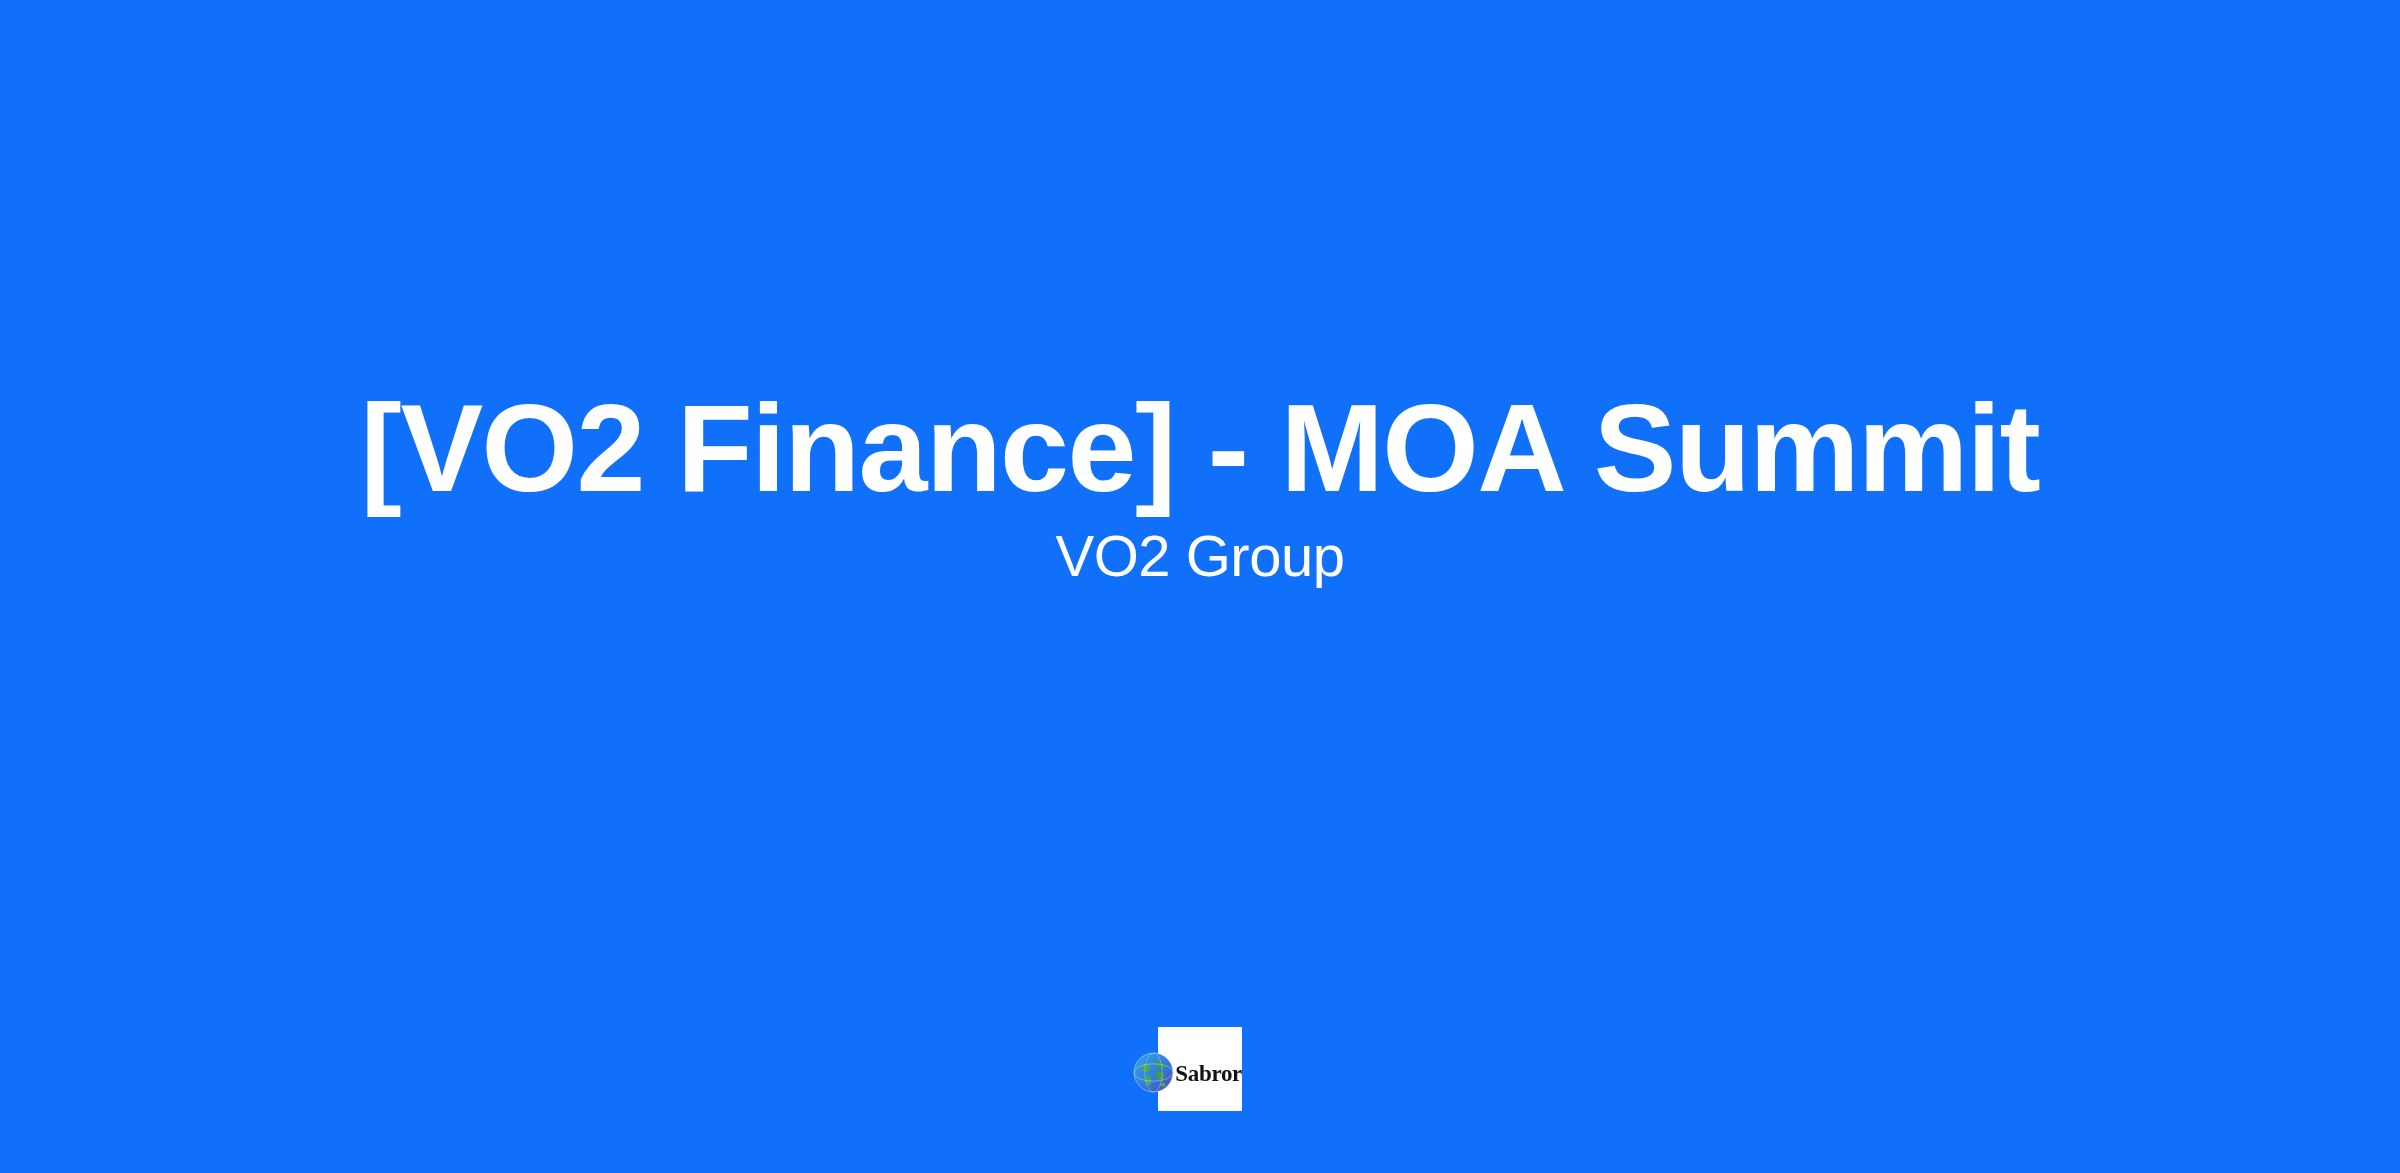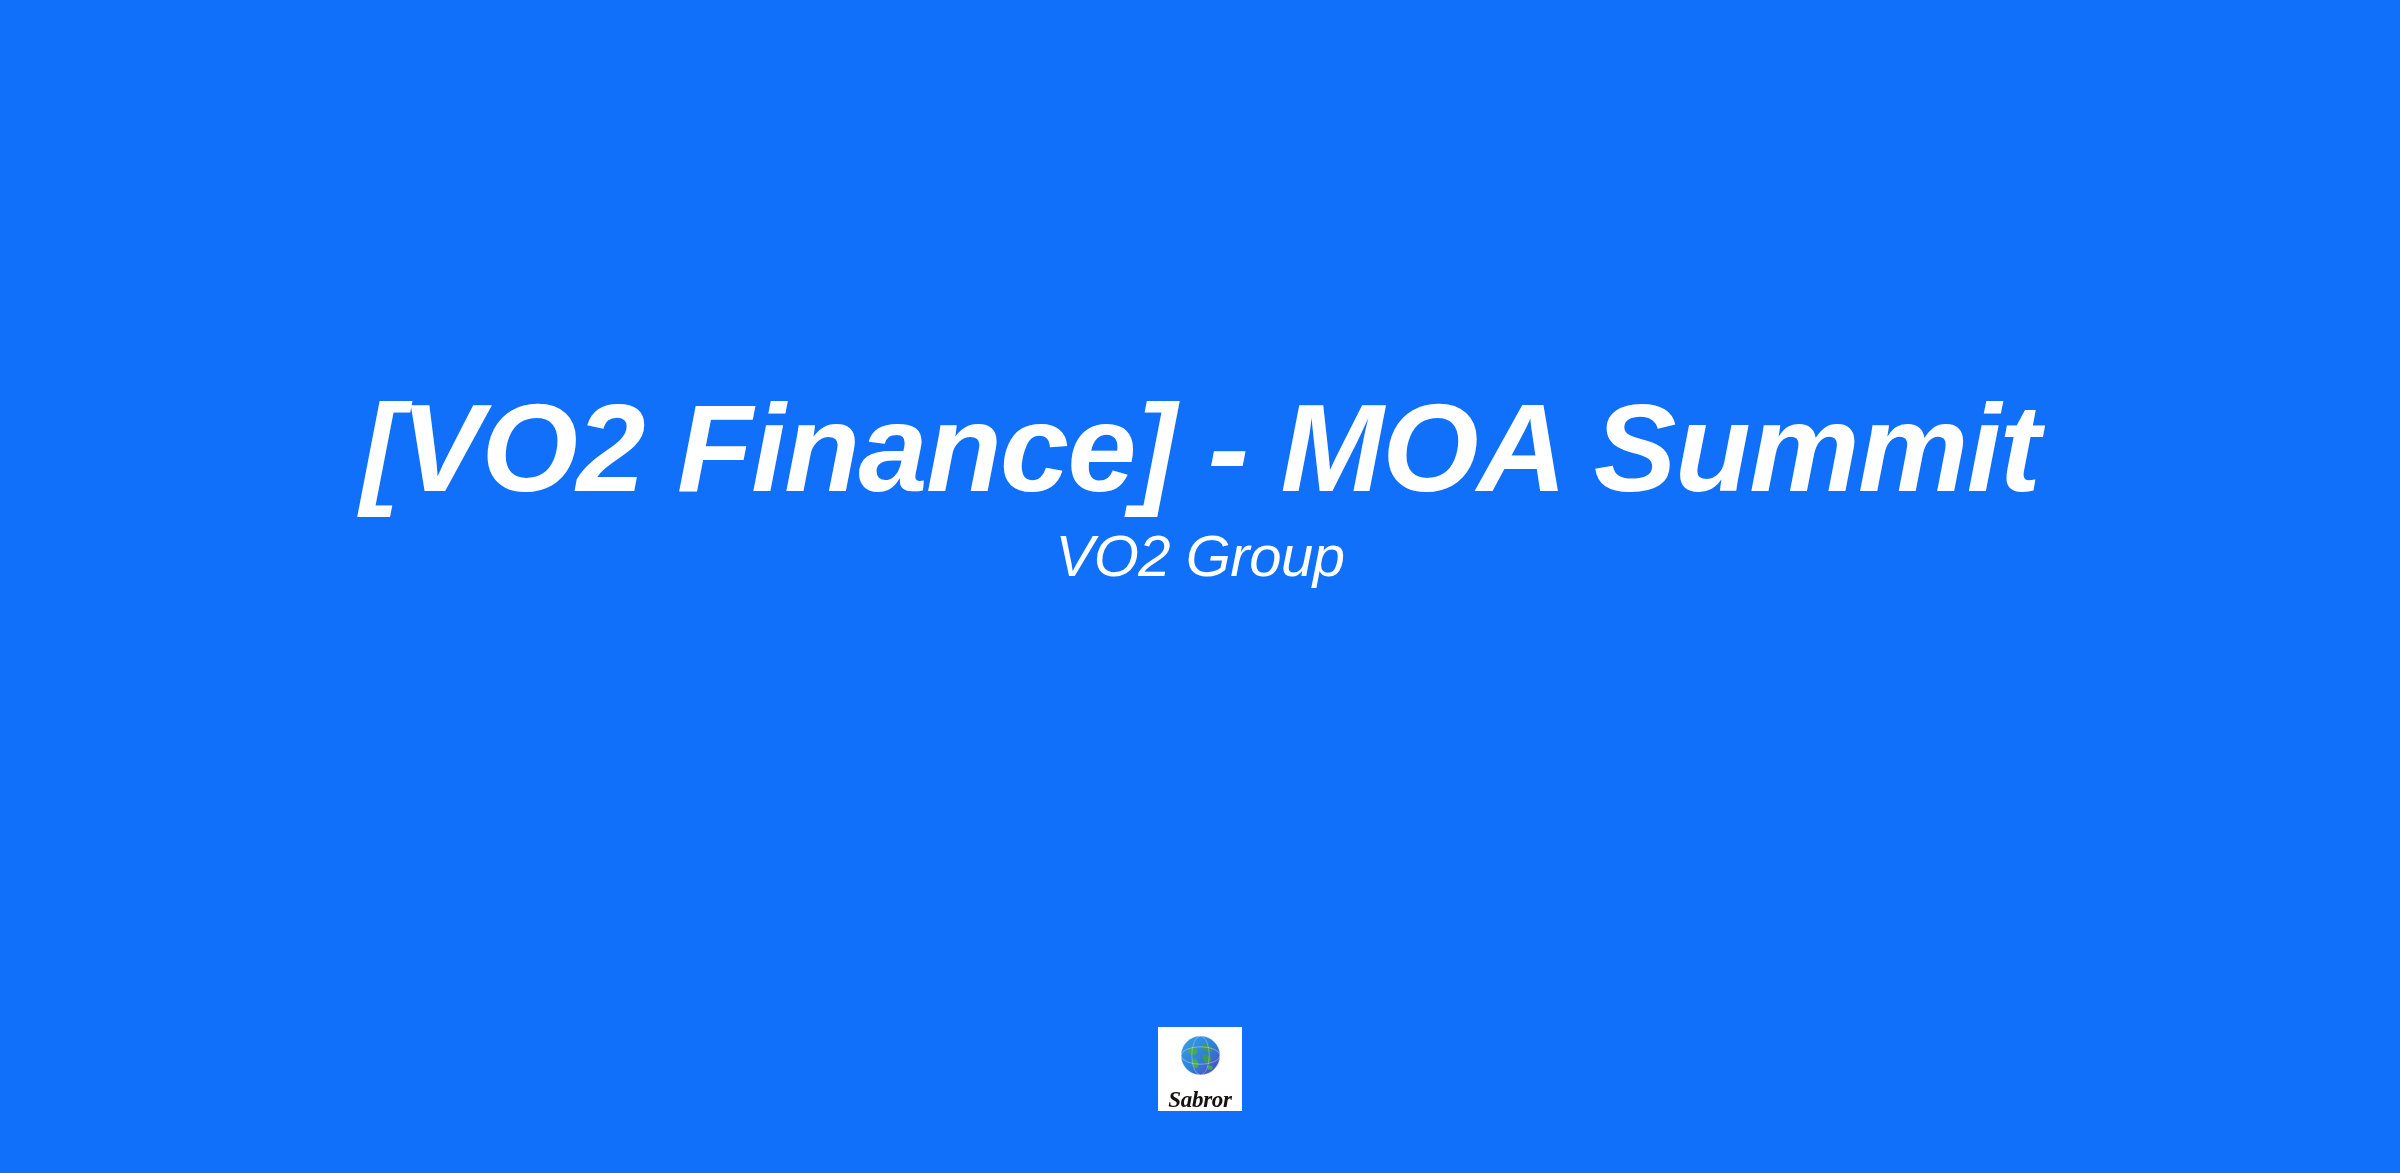--- a/index.html
+++ b/index.html
@@ -13,21 +13,20 @@
     overflow: hidden;
     font-family: "Liberation Sans", sans-serif;
     background: #1070fa;
   }
   #slide {
     position: relative;
     width: 2400px;
     height: 1173px;
     background: #1070fa;
     overflow: hidden;
-    font-style: italic;
   }
   
   .title-block {
     position: absolute;
     left: 0;
     top: 382px;
     width: 2400px;
     text-align: center;
   }
   .slide-title {
@@ -54,23 +53,22 @@
   }
   
   .logo-wrap {
     position: absolute;
     left: 1158px;
     top: 1027px;
     width: 84px;
     height: 84px;
     background: #ffffff;
     display: flex;
-    flex-direction: column;
     align-items: center;
-    justify-content: space-between;
+    justify-content: flex-end;
     box-sizing: border-box;
     padding-top: 7px;
   }
   .logo-globe {
     width: 43px;
     height: 43px;
     display: block;
   }
   .logo-word {
     display: block;

